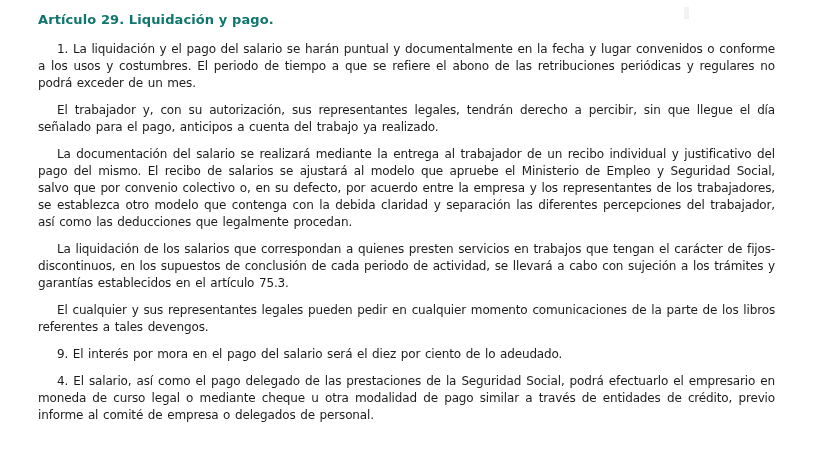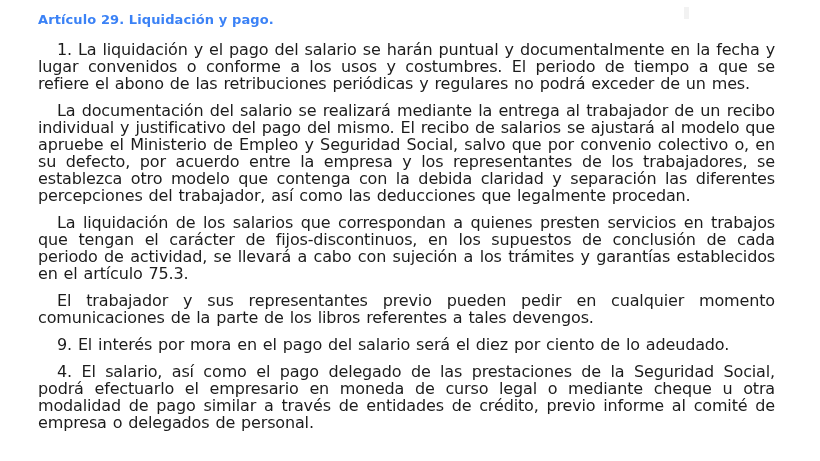--- a/index.html
+++ b/index.html
@@ -16,24 +16,24 @@
     padding: 10px 45px 10px 38px;
     overflow: hidden;
     font-family: "DejaVu Sans", "Liberation Sans", sans-serif;
     color: #1c1c1c;
   }
   .article-title {
     font-size: 13px;
     font-weight: bold;
     margin: 2px 0 14px 0;
     letter-spacing: 0.1px;
-    color: #3b82f6;
+    color: #0f766e;
   }
   .para {
-    font-size: 16px;
+    font-size: 12px;
     line-height: 17px;
     letter-spacing: -0.15px;
     text-align: justify;
     text-indent: 19px;
     margin: 0 0 10px 0;
     word-spacing: 1px;
   }
   .scan-artifact {
     position: absolute;
     top: 7px;
@@ -46,19 +46,20 @@
 </head>
 <body>
 
 <div class="page">
 
   <div class="scan-artifact"></div>
 
   <h1 class="article-title">Artículo 29. Liquidación y pago.</h1>
 
   <p class="para">1. La liquidación y el pago del salario se harán puntual y documentalmente en la fecha y lugar convenidos o conforme a los usos y costumbres. El periodo de tiempo a que se refiere el abono de las retribuciones periódicas y regulares no podrá exceder de un mes.</p>
+  <p class="para">El trabajador y, con su autorización, sus representantes legales, tendrán derecho a percibir, sin que llegue el día señalado para el pago, anticipos a cuenta del trabajo ya realizado.</p>
   <p class="para">La documentación del salario se realizará mediante la entrega al trabajador de un recibo individual y justificativo del pago del mismo. El recibo de salarios se ajustará al modelo que apruebe el Ministerio de Empleo y Seguridad Social, salvo que por convenio colectivo o, en su defecto, por acuerdo entre la empresa y los representantes de los trabajadores, se establezca otro modelo que contenga con la debida claridad y separación las diferentes percepciones del trabajador, así como las deducciones que legalmente procedan.</p>
   <p class="para">La liquidación de los salarios que correspondan a quienes presten servicios en trabajos que tengan el carácter de fijos-discontinuos, en los supuestos de conclusión de cada periodo de actividad, se llevará a cabo con sujeción a los trámites y garantías establecidos en el artículo 75.3.</p>
-  <p class="para">El trabajador y sus representantes previo pueden pedir en cualquier momento comunicaciones de la parte de los libros referentes a tales devengos.</p>
+  <p class="para">El cualquier y sus representantes legales pueden pedir en cualquier momento comunicaciones de la parte de los libros referentes a tales devengos.</p>
   <p class="para">9. El interés por mora en el pago del salario será el diez por ciento de lo adeudado.</p>
   <p class="para">4. El salario, así como el pago delegado de las prestaciones de la Seguridad Social, podrá efectuarlo el empresario en moneda de curso legal o mediante cheque u otra modalidad de pago similar a través de entidades de crédito, previo informe al comité de empresa o delegados de personal.</p>
 
 </div>
 
 </body></html>

